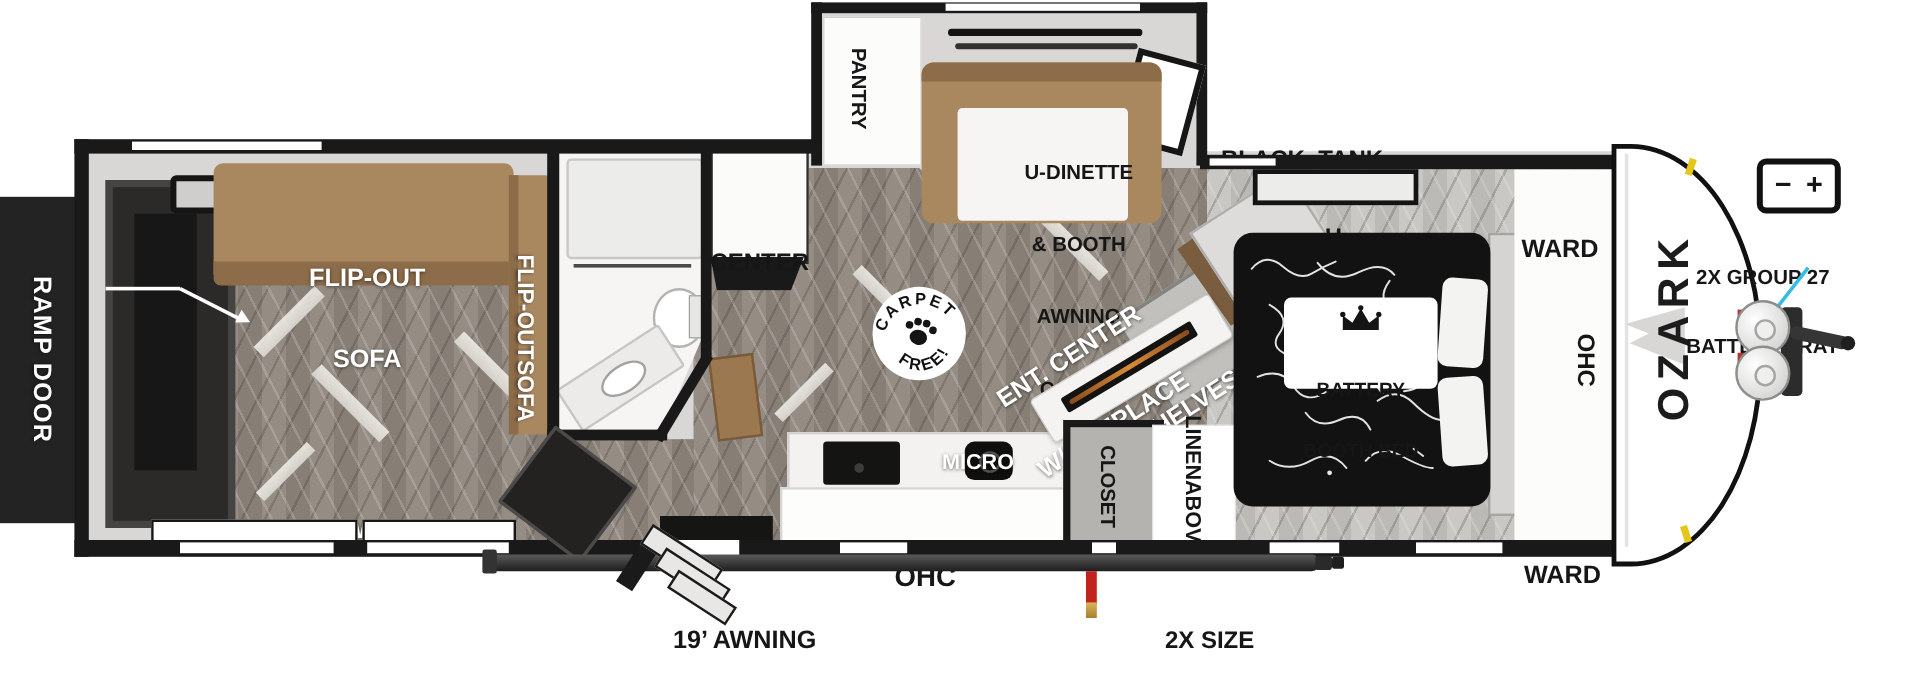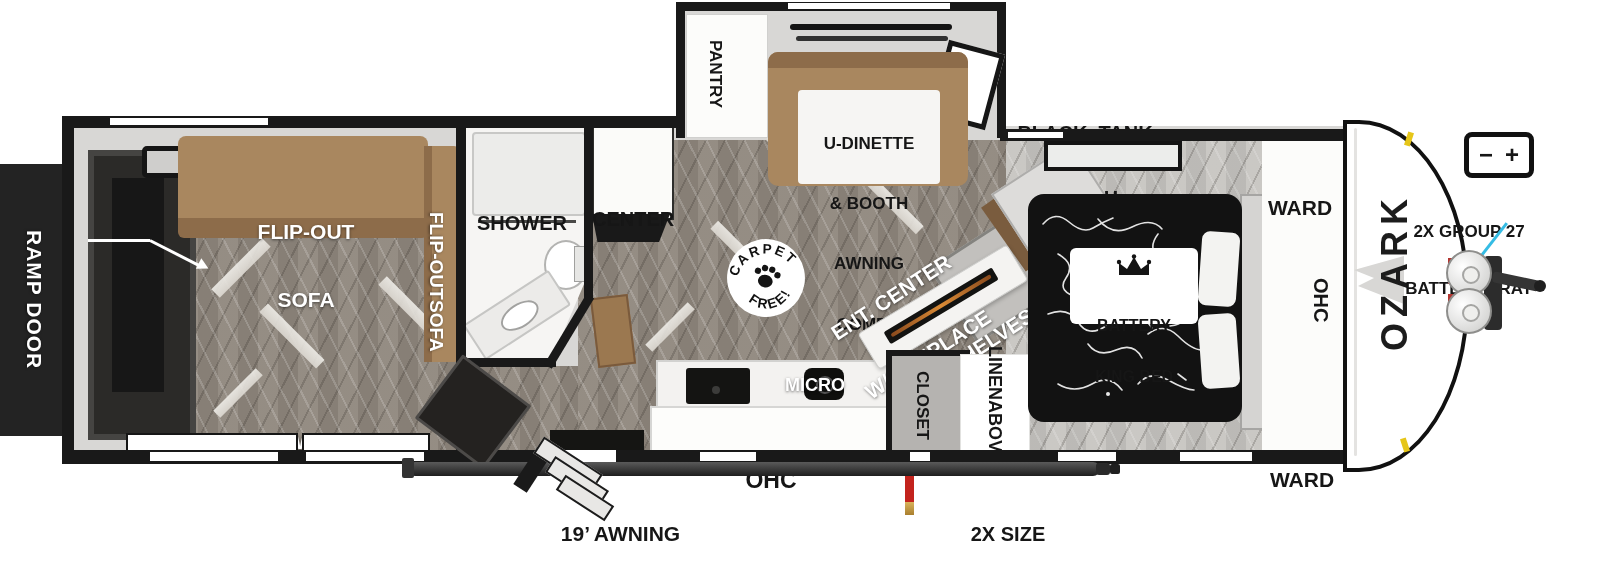--- a/index.html
+++ b/index.html
@@ -80,23 +80,20 @@
   <div class="abs" style="left:302px;top:433px;width:124px;height:18px;background:#fff;border:2px solid #161616;"></div>
 
   <div class="abs" style="left:466px;top:126px;width:122px;height:240px;background:#f6f5f3;clip-path:polygon(0 0,100% 0,100% 62%,68% 100%,0 100%);"></div>
   <div class="abs" style="left:472px;top:132px;width:110px;height:80px;background:#ececea;border:2px solid #c8c8c6;border-radius:4px;"></div>
   <div class="abs" style="left:478px;top:220px;width:98px;height:3px;background:#4a4a48;"></div>
   <div class="abs" style="left:544px;top:240px;width:40px;height:46px;background:#fff;border:2px solid #b3b3b1;border-radius:50%;"></div>
   <div class="abs" style="left:574px;top:246px;width:12px;height:34px;background:#e6e6e4;border:1px solid #a0a09e;"></div>
   <div class="abs" style="left:466px;top:294px;width:98px;height:38px;background:#ecebe9;border:2px solid #c6c6c4;border-radius:3px;transform:rotate(-33deg);">
     <div class="abs" style="left:30px;top:9px;width:38px;height:20px;background:#fff;border:2px solid #a2a2a0;border-radius:50%;"></div>
   </div>
-  <div class="lbl" style="left:462px;top:170px;width:120px;font-size:20px;">
-    <span>SHOWER</span>
-  </div>
 
   <div class="abs" style="left:592px;top:124px;width:78px;height:92px;background:#fbfbf9;border:2px solid #2e2e2c;"></div>
   <div class="abs" style="left:592px;top:214px;width:78px;height:28px;background:#191919;clip-path:polygon(0 0,100% 0,86% 100%,7% 100%);"></div>
   <div class="lbl" style="left:592px;top:166px;width:78px;font-size:20px;">
     <span>CENTER</span>
   </div>
   <div class="abs" style="left:594px;top:296px;width:34px;height:66px;background:#9b7850;border:2px solid #7a5a3c;transform:rotate(-7deg);"></div>
 
   <div class="abs" style="left:656px;top:360px;width:236px;height:50px;background:#f3f2f0;border:2px solid #d2d2d0;"></div>
   <div class="abs" style="left:686px;top:368px;width:64px;height:36px;background:#141412;border-radius:3px;">
@@ -145,21 +142,21 @@
   <div class="abs" style="left:686px;top:14px;width:80px;height:122px;background:#fcfcfa;border:1px solid #d0d0ce;"></div>
   <div class="lbl vlr centered" style="left:700px;top:18px;width:30px;height:112px;font-size:17px;">
     <span>PANTRY</span>
   </div>
 
   <div class="abs" style="left:938px;top:46px;width:48px;height:68px;background:#fff;border:5px solid #161616;transform:rotate(15deg);"></div>
 
   <div class="abs wood" style="left:768px;top:52px;width:200px;height:134px;border-radius:10px;"></div>
   <div class="abs" style="left:768px;top:52px;width:200px;height:16px;background:#8d6c4a;border-radius:10px 10px 0 0;"></div>
   <div class="abs" style="left:798px;top:90px;width:142px;height:94px;background:#f6f5f3;border-radius:4px;"></div>
-  <div class="lbl" style="left:798px;top:94px;width:142px;font-size:17px;line-height:1.18;">
+  <div class="lbl" style="left:828px;top:94px;width:142px;font-size:17px;line-height:1.18;">
     <span>U-DINETTE</span>
     <span>&amp; BOOTH</span>
     <span>AWNING</span>
     <span>COMBO</span>
   </div>
 
   <div class="lbl" style="left:1005px;top:80px;width:160px;font-size:20px;">
     <span>BLACK  TANK</span>
     <span>FLUSH</span>
   </div>
@@ -224,21 +221,21 @@
 
   <div class="abs" style="left:1070px;top:248px;width:128px;height:76px;background:#fff;border-radius:6px;">
     <svg viewBox="0 0 40 24" style="position:absolute;left:44px;top:6px;width:40px;height:24px;">
       <path d="M5,21 L5,9 L13,15 L20,3 L27,15 L35,9 L35,21 Z" fill="#141414"></path>
       <circle cx="5" cy="8" r="2.2" fill="#141414"></circle>
       <circle cx="20" cy="2.5" r="2.2" fill="#141414"></circle>
       <circle cx="35" cy="8" r="2.2" fill="#141414"></circle>
     </svg>
     <div class="lbl" style="left:0;top:34px;width:128px;font-size:16px;">
       <span>BATTERY</span>
-      <span>KING BED</span>
+      <span>BOOTH BED</span>
     </div>
   </div>
 
   <div class="lbl" style="left:1256px;top:152px;width:88px;font-size:21px;">
     <span>WARD</span>
   </div>
   <div class="lbl" style="left:1258px;top:424px;width:88px;font-size:21px;">
     <span>WARD</span>
   </div>
   <div class="lbl vlr centered" style="left:1300px;top:258px;width:40px;height:84px;font-size:20px;">

